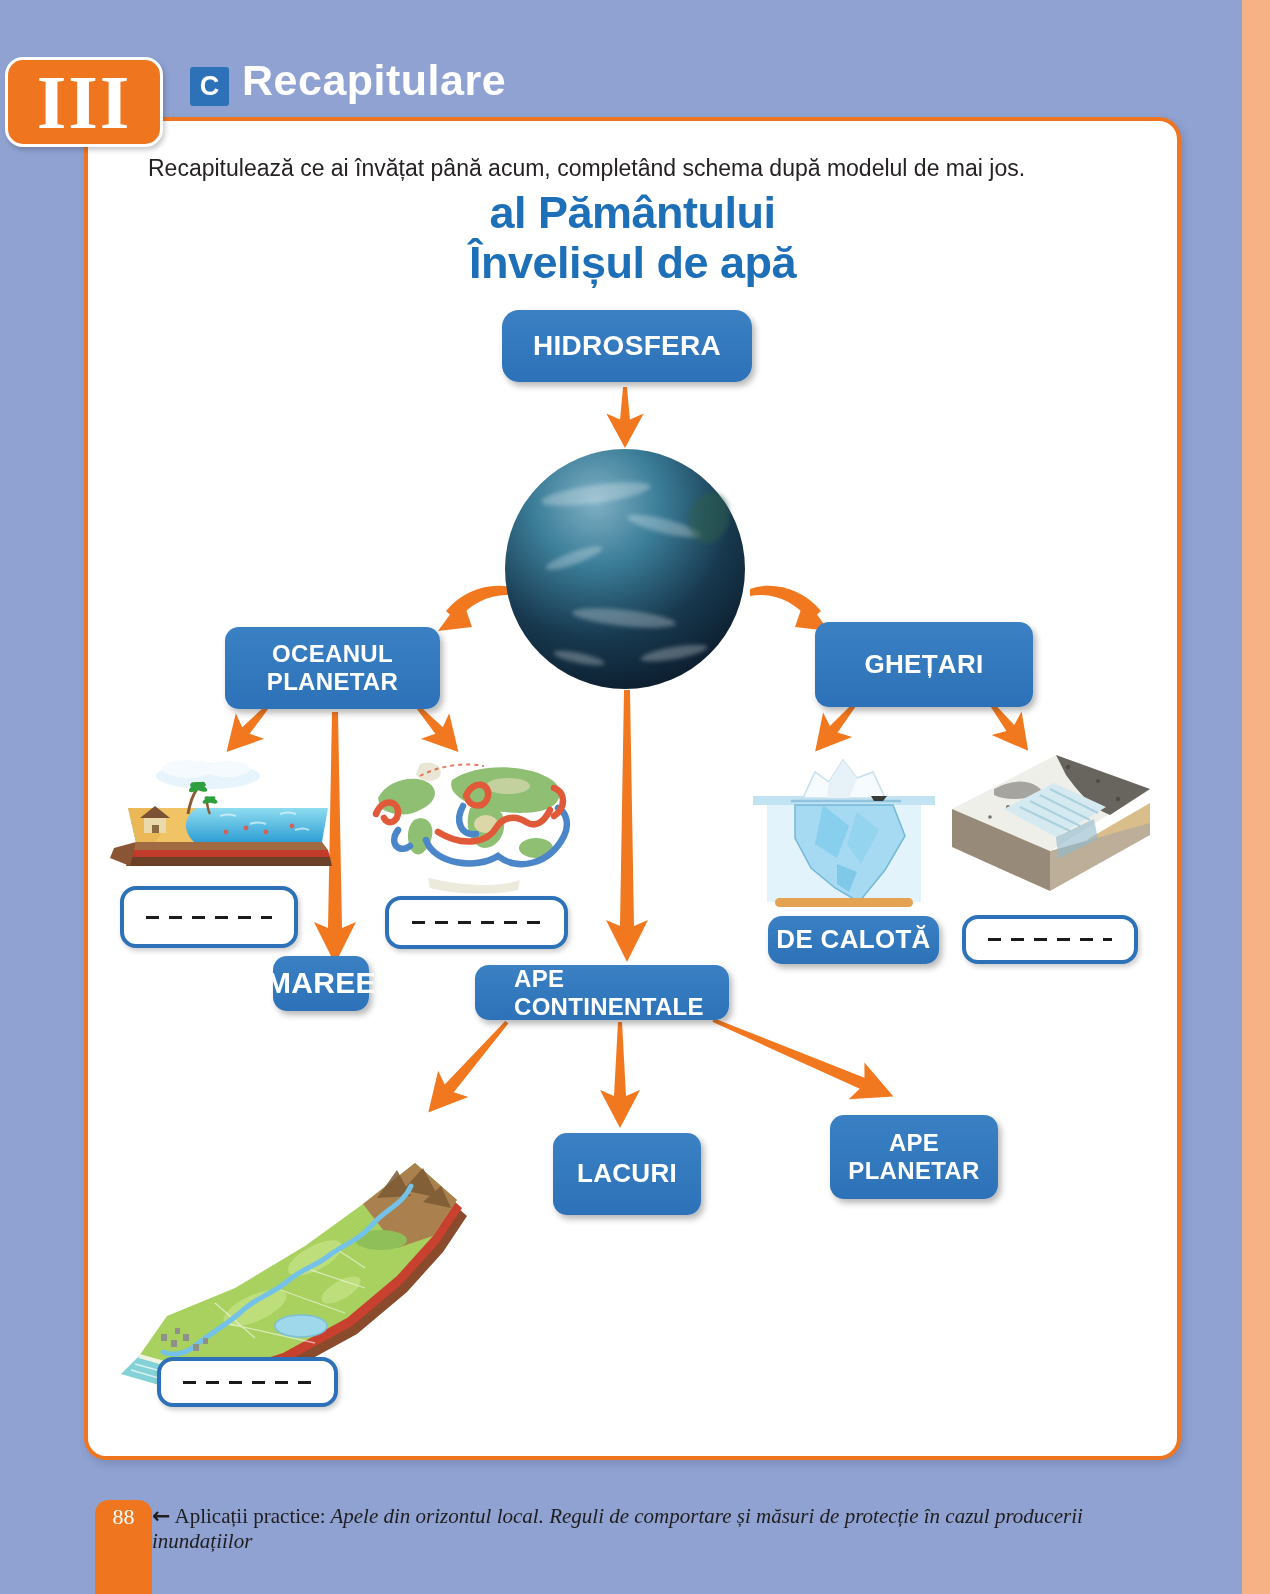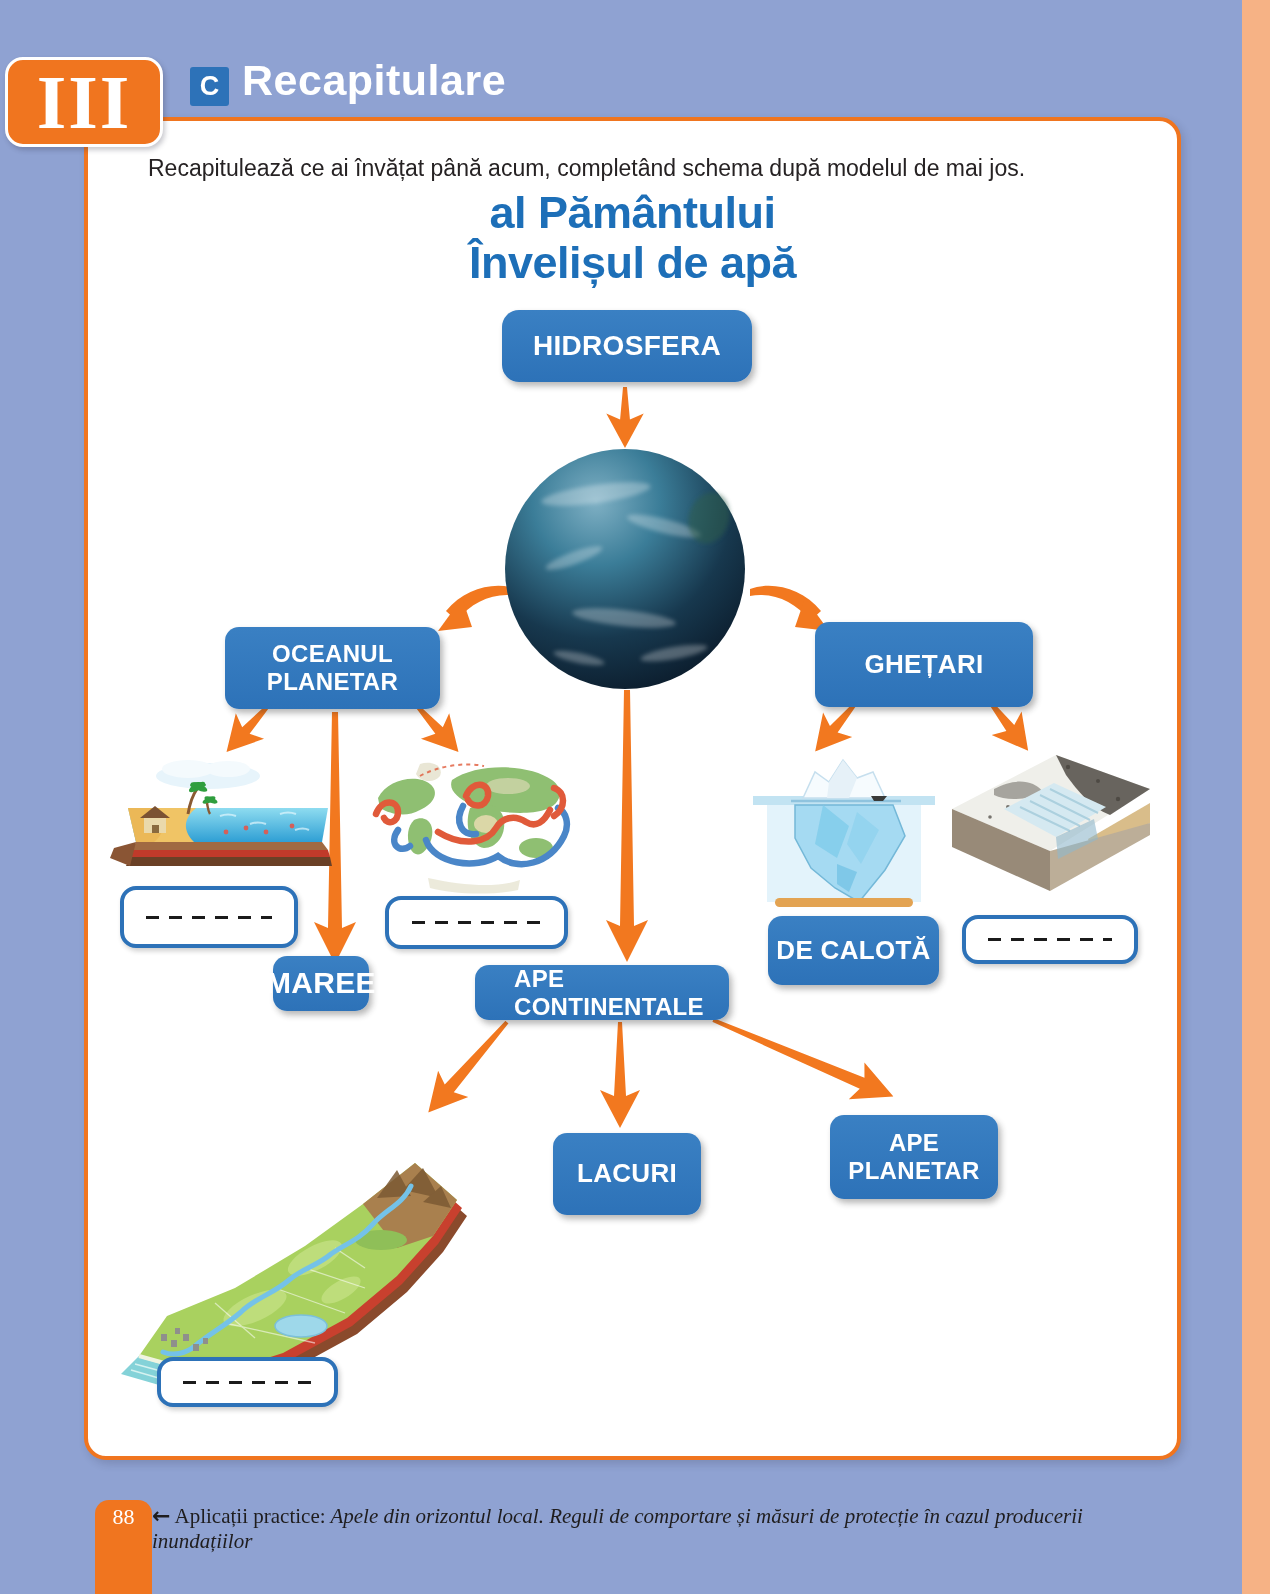--- a/index.html
+++ b/index.html
@@ -33,21 +33,21 @@
   
   .node{background:linear-gradient(180deg,#3a80c3,#2d72b8);color:#fff;font-weight:bold;
         border-radius:14px;display:flex;flex-direction:column;align-items:center;
         justify-content:center;text-align:left;line-height:1.15;letter-spacing:.3px;
         box-shadow:3px 4px 6px rgba(30,30,30,.32);}
   .n-hidrosfera{left:502px;top:310px;width:250px;height:72px;font-size:28px;border-radius:17px;}
   .n-oceanul{left:225px;top:627px;width:215px;height:82px;font-size:24px;}
   .n-ghetari{left:815px;top:622px;width:218px;height:85px;font-size:26px;}
   .n-maree{left:273px;top:956px;width:96px;height:55px;font-size:30px;}
   .n-apecont{left:475px;top:965px;width:254px;height:55px;font-size:24px;padding-left:39px;}
-  .n-decalota{left:768px;top:916px;width:171px;height:69px;font-size:26px;}
+  .n-decalota{left:768px;top:916px;width:171px;height:48px;font-size:26px;}
   .n-lacuri{left:553px;top:1133px;width:148px;height:82px;font-size:26px;}
   .n-apesub{left:830px;top:1115px;width:168px;height:84px;font-size:24px;}
   
   .blank{background:#fff;border:4px solid #2d72b8;border-radius:16px;
         display:flex;align-items:center;justify-content:center;
         box-shadow:2px 3px 5px rgba(30,30,30,.22);}
   .dash{height:3px;width:74%;
         background:repeating-linear-gradient(90deg,#1b1b1b 0 13px,transparent 13px 23px);}
   .b-left{left:120px;top:886px;width:178px;height:62px;}
   .b-map{left:385px;top:896px;width:183px;height:53px;}

